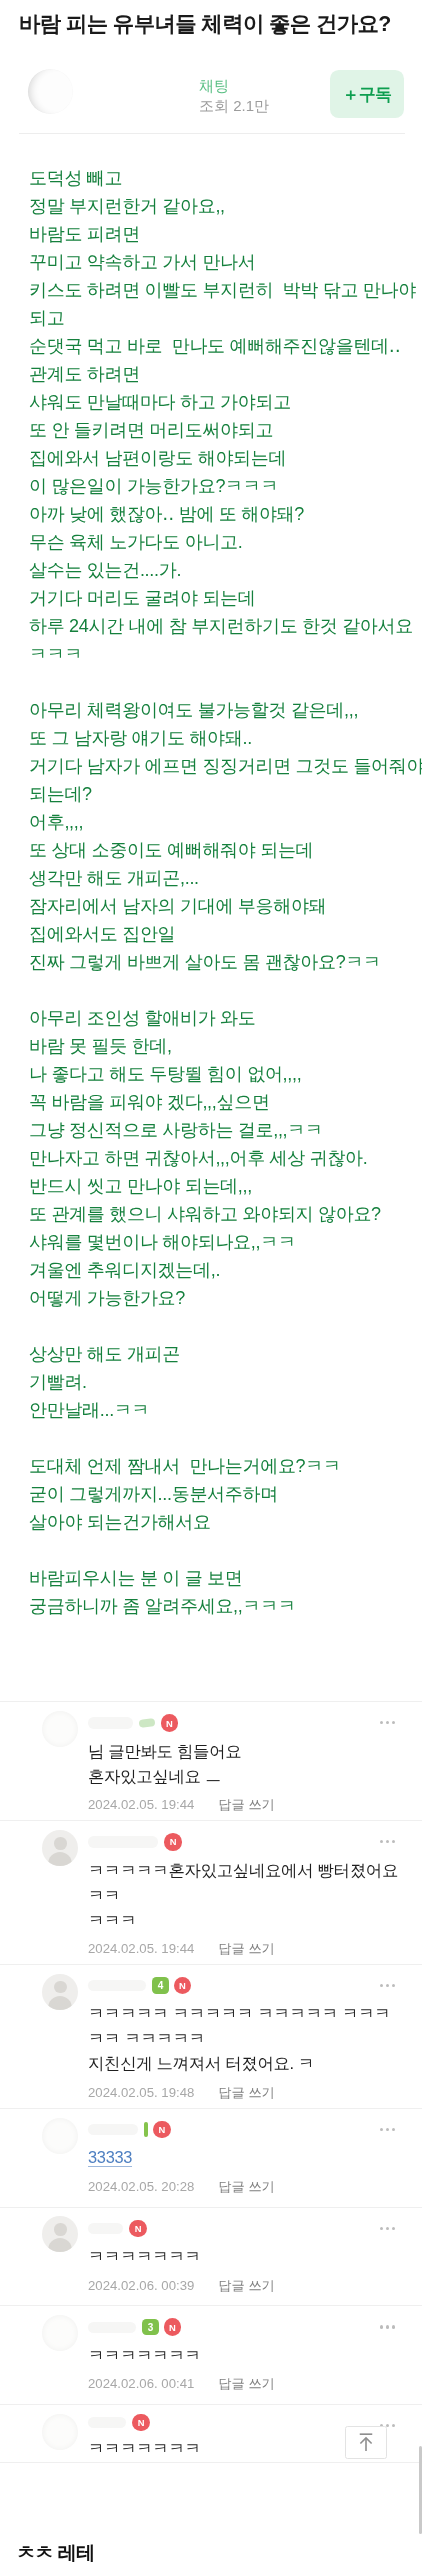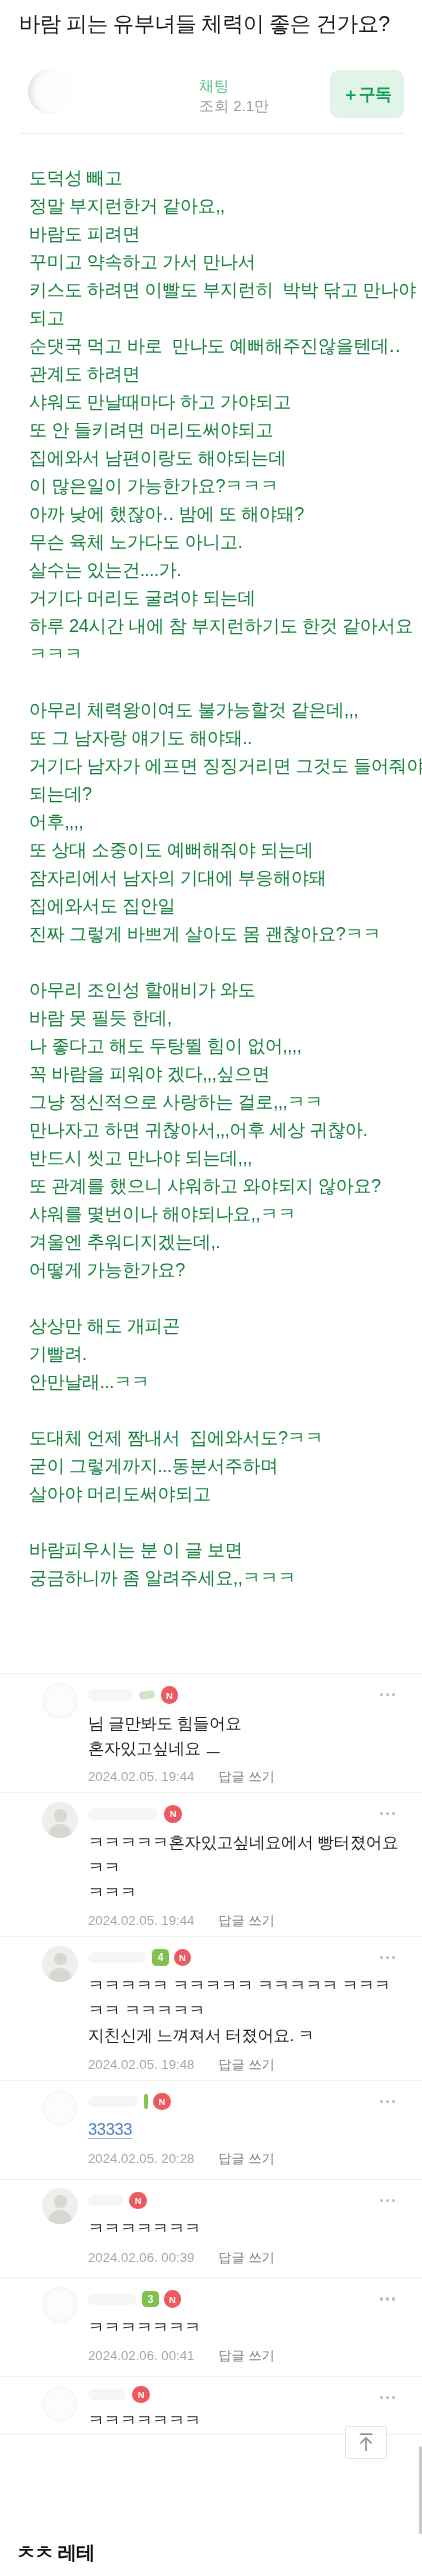--- a/index.html
+++ b/index.html
@@ -3,21 +3,21 @@
 <meta charset="utf-8">
 <style>
   html,body{margin:0;padding:0;background:#fff;}
   .page{
     position:relative;width:423px;height:2576px;background:#fff;overflow:hidden;
     font-family:"Liberation Sans","DejaVu Sans",sans-serif;color:#171717;
   }
   
   .post-header{padding:8.8px 17.6px 0 19px;}
   h1.post-title{
-    margin:0;font-size:21.4px;line-height:30px;font-weight:400;color:#1a1a1a;letter-spacing:-0.6px;
+    margin:0;font-size:21.4px;line-height:30px;font-weight:700;color:#1a1a1a;letter-spacing:-0.6px;
   }
   .author-row{position:relative;margin-top:24px;height:65px;}
   .avatar{border-radius:50%;}
   .header-avatar{
     position:absolute;left:9.4px;top:6.3px;width:45px;height:45px;background:#fdfdfd;
     box-shadow:inset 7.5px 0 8.8px -5.7px rgba(0,0,0,.16), inset 0 0 0 0.6px rgba(0,0,0,.02);
   }
   .chat-link{position:absolute;left:180px;top:14px;font-size:15px;color:#57be82;}
   .views{position:absolute;left:180px;top:34px;font-size:15px;color:#9c9c9c;}
   .subscribe-btn{
@@ -113,43 +113,44 @@
       <div class="line">거기다 머리도 굴려야 되는데</div>
       <div class="line">하루 24시간 내에 참 부지런하기도 한것 같아서요</div>
       <div class="line">ㅋㅋㅋ</div>
       <div class="line">&nbsp;</div>
       <div class="line">아무리 체력왕이여도 불가능할것 같은데,,,</div>
       <div class="line">또 그 남자랑 얘기도 해야돼..</div>
       <div class="line">거기다 남자가 에프면 징징거리면 그것도 들어줘야</div>
       <div class="line">되는데?</div>
       <div class="line">어후,,,,</div>
       <div class="line">또 상대 소중이도 예뻐해줘야 되는데</div>
+      <div class="line">생각만 해도 개피곤,...</div>
       <div class="line">잠자리에서 남자의 기대에 부응해야돼</div>
       <div class="line">집에와서도 집안일</div>
       <div class="line">진짜 그렇게 바쁘게 살아도 몸 괜찮아요?ㅋㅋ</div>
       <div class="line">&nbsp;</div>
       <div class="line">아무리 조인성 할애비가 와도</div>
       <div class="line">바람 못 필듯 한데,</div>
       <div class="line">나 좋다고 해도 두탕뛸 힘이 없어,,,,</div>
       <div class="line">꼭 바람을 피워야 겠다,,,싶으면</div>
       <div class="line">그냥 정신적으로 사랑하는 걸로,,,ㅋㅋ</div>
       <div class="line">만나자고 하면 귀찮아서,,,어후 세상 귀찮아.</div>
       <div class="line">반드시 씻고 만나야 되는데,,,</div>
       <div class="line">또 관계를 했으니 샤워하고 와야되지 않아요?</div>
       <div class="line">샤워를 몇번이나 해야되나요,,ㅋㅋ</div>
       <div class="line">겨울엔 추워디지겠는데,.</div>
       <div class="line">어떻게 가능한가요?</div>
       <div class="line">&nbsp;</div>
       <div class="line">상상만 해도 개피곤</div>
       <div class="line">기빨려.</div>
       <div class="line">안만날래...ㅋㅋ</div>
       <div class="line">&nbsp;</div>
-      <div class="line">도대체 언제 짬내서  집에와서도?ㅋㅋ</div>
+      <div class="line">도대체 언제 짬내서  만나는거에요?ㅋㅋ</div>
       <div class="line">굳이 그렇게까지...동분서주하며</div>
-      <div class="line">살아야 머리도써야되고</div>
+      <div class="line">살아야 되는건가해서요</div>
       <div class="line">&nbsp;</div>
       <div class="line">바람피우시는 분 이 글 보면</div>
       <div class="line">궁금하니까 좀 알려주세요,,ㅋㅋㅋ</div>
     </main>
 
   <section class="comments" id="comments">
       <article class="comment">
         <div class="c-avatar blur"></div>
         <div class="name-row">
           <span class="name-blur" style="width: 45px;"></span>

